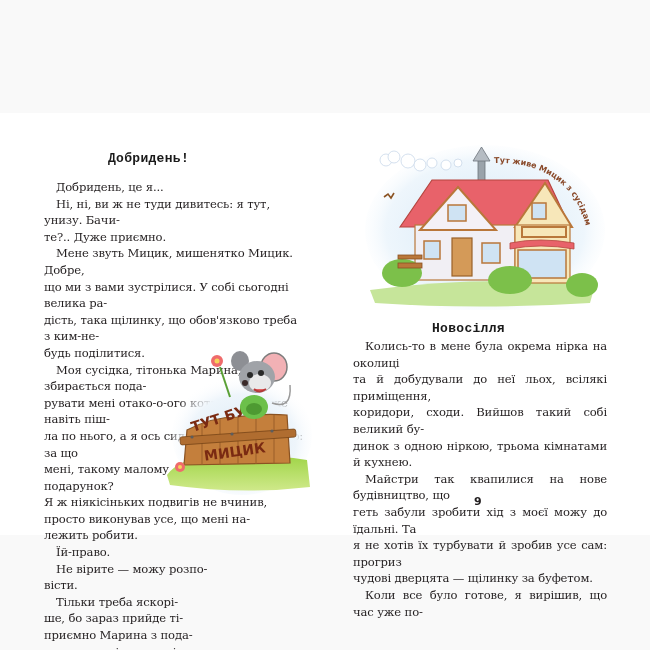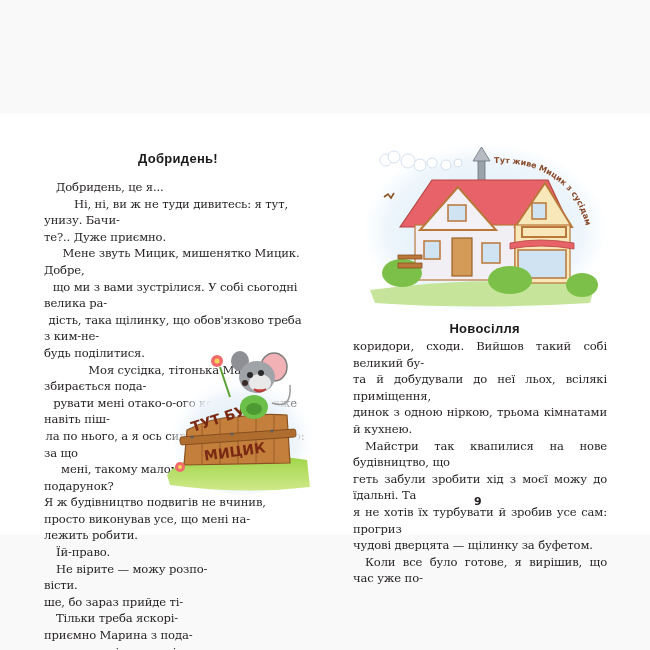--- a/index.html
+++ b/index.html
@@ -5,24 +5,24 @@
   html, body { margin:0; padding:0; }
   body {
     width:650px; height:650px; background:#f9f9f9; position:relative; overflow:hidden;
     font-family:"DejaVu Serif", "Liberation Serif", serif; color:#231f20;
   }
   .spread {
     position:absolute; left:0; top:113px; width:650px; height:422px; background:#ffffff;
   }
   .col { position:absolute; font-size:11.6px; line-height:16.6px; letter-spacing:-0.15px; }
   .col p { margin:0; text-indent:12px; text-align:justify; }
-  .col p.line { text-align:center; text-align-last:left; }
+  .col p.line { text-align:left; text-align-last:left; }
   .heading {
-    position:absolute; font-family:Liberation Sans, sans-serif; font-weight:bold;
-    font-size:13px; letter-spacing:0.3px; color:#1a1a1a; text-align:right;
+    position:absolute; font-family:Liberation Mono, monospace; font-weight:bold;
+    font-size:13px; letter-spacing:0.3px; color:#1a1a1a; text-align:left;
   }
   .left { left:44px; top:66px; width:262px; }
   .right { left:353px; top:225px; width:254px; }
   .left p { text-align:left; }
   .right p { text-align:justify; }
   .page-num {
     position:absolute; left:474px; top:382px; font-family:"DejaVu Sans", sans-serif;
     font-weight:bold; font-size:11px;
   }
   .illus { position:absolute; }
@@ -45,28 +45,28 @@
     <p class="line">Ні, ні, ви ж не туди дивитесь: я тут, унизу. Бачи-</p>
     <p class="line" style="text-indent:0">те?.. Дуже приємно.</p>
     <p class="line">Мене звуть Мицик, мишенятко Мицик. Добре,</p>
     <p class="line" style="text-indent:0">що ми з вами зустрілися. У собі сьогодні велика ра-</p>
     <p class="line" style="text-indent:0">дість, така щілинку, що обов'язково треба з ким-не-</p>
     <p class="line" style="text-indent:0">будь поділитися.</p>
     <p class="line">Моя сусідка, тітонька Марина, збирається пода-</p>
     <p class="line" style="text-indent:0">рувати мені отако-о-ого кота... Вона вже навіть піш-</p>
     <p class="line" style="text-indent:0">ла по нього, а я ось сиджу собі та й думаю: за що</p>
     <p class="line" style="text-indent:0">мені, такому малому, отакий великий подарунок?</p>
-    <p class="line" style="text-indent:0">Я ж будівництво подвигів не вчинив,</p>
+    <p class="line" style="text-indent:0">Я ж ніякісінькиx подвигів не вчинив,</p>
     <p class="line" style="text-indent:0">просто виконував усе, що мені на-</p>
     <p class="line" style="text-indent:0">лежить робити.</p>
     <p class="line">Їй-право.</p>
     <p class="line">Не вірите — можу розпо-</p>
     <p class="line" style="text-indent:0">вісти.</p>
+    <p class="line">Тільки треба яскорі-</p>
     <p class="line" style="text-indent:0">ше, бо зараз прийде ті-</p>
-    <p class="line">Тільки треба яскорі-</p>
     <p class="line" style="text-indent:0">приємно Марина з пода-</p>
     <p class="line" style="text-indent:0">рунком, тоді вже мені</p>
 
   </div>
 
   <svg class="illus" style="left:162px; top:232px;" width="150" height="150" viewBox="0 0 150 150">
     <defs>
       <radialGradient id="skyL" cx="50%" cy="55%" r="55%">
         <stop offset="0%" stop-color="#dbeaf5"></stop>
         <stop offset="70%" stop-color="#eef5fb"></stop>
@@ -167,25 +167,26 @@
     <rect x="38" y="120" width="24" height="4" fill="#b9773a" stroke="#8a5222" stroke-width="0.8"></rect>
 
     <path d="M24,62 l4,-3 l3,4 l3,-5" stroke="#8a5222" stroke-width="1.6" fill="none"></path>
 
     <path id="capPath" d="M134,28 Q180,26 208,55 Q222,72 226,92" fill="none"></path>
     <text class="caption">
       <textPath href="#capPath">Тут живе Мицик з сусідами</textPath>
     </text>
   </svg>
 
-  <div class="heading" style="left:420px; top:208px; width:100px;">Новосілля</div>
+  <div class="heading" style="left:432px; top:208px; width:100px;">Новосілля</div>
 
   <div class="col right">
+    <p>Колись-то в мене була окрема нірка на околиці</p>
+    <p style="text-indent:0">та й добудували до неї льох, всілякі приміщення,</p>
     <p style="text-indent:0">коридори, сходи. Вийшов такий собі великий бу-</p>
-    <p style="text-indent:0">та й добудували до неї льох, всілякі приміщення,</p>
     <p style="text-indent:0">динок з одною ніркою, трьома кімнатами й кухнею.</p>
     <p>Майстри так квапилися на нове будівництво, що</p>
     <p style="text-indent:0">геть забули зробити хід з моєї можу до їдальні. Та</p>
     <p style="text-indent:0">я не хотів їх турбувати й зробив усе сам: прогриз</p>
     <p style="text-indent:0">чудові дверцята — щілинку за буфетом.</p>
     <p>Коли все було готове, я вирішив, що час уже по-</p>
 
   </div>
 
   <div class="page-num">9</div>

